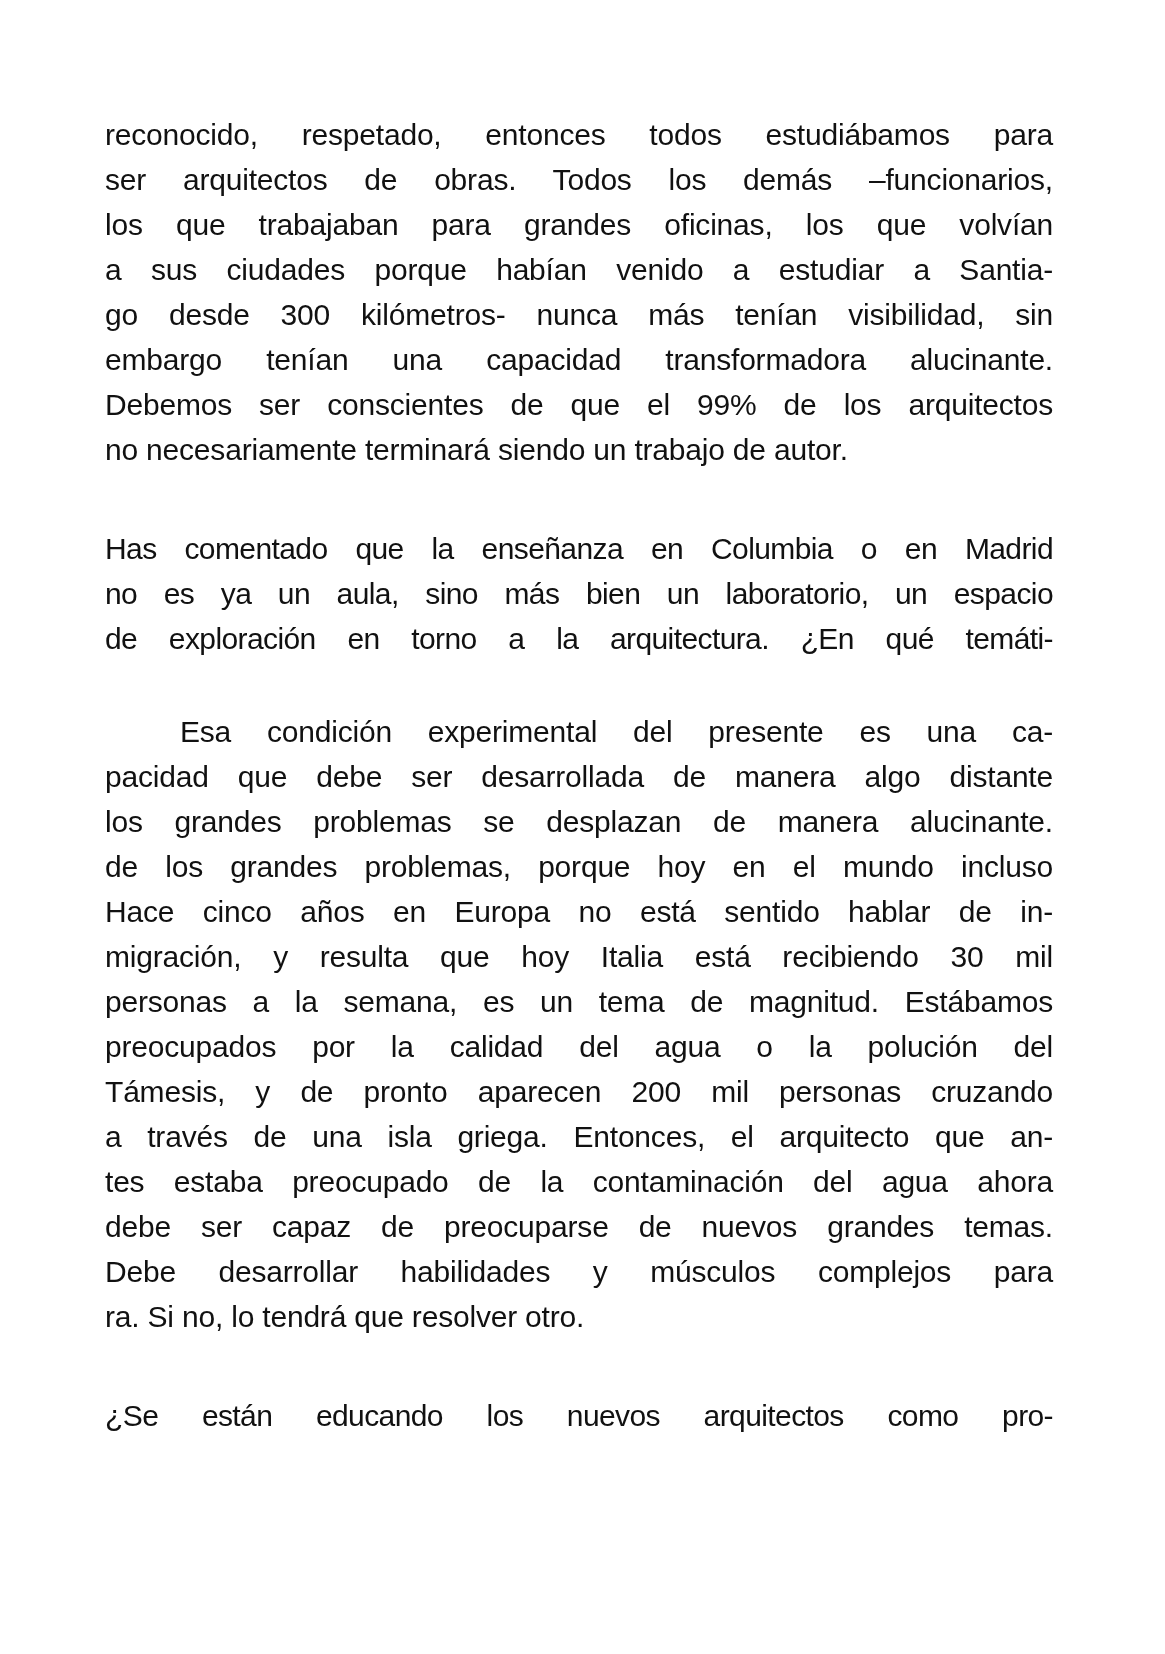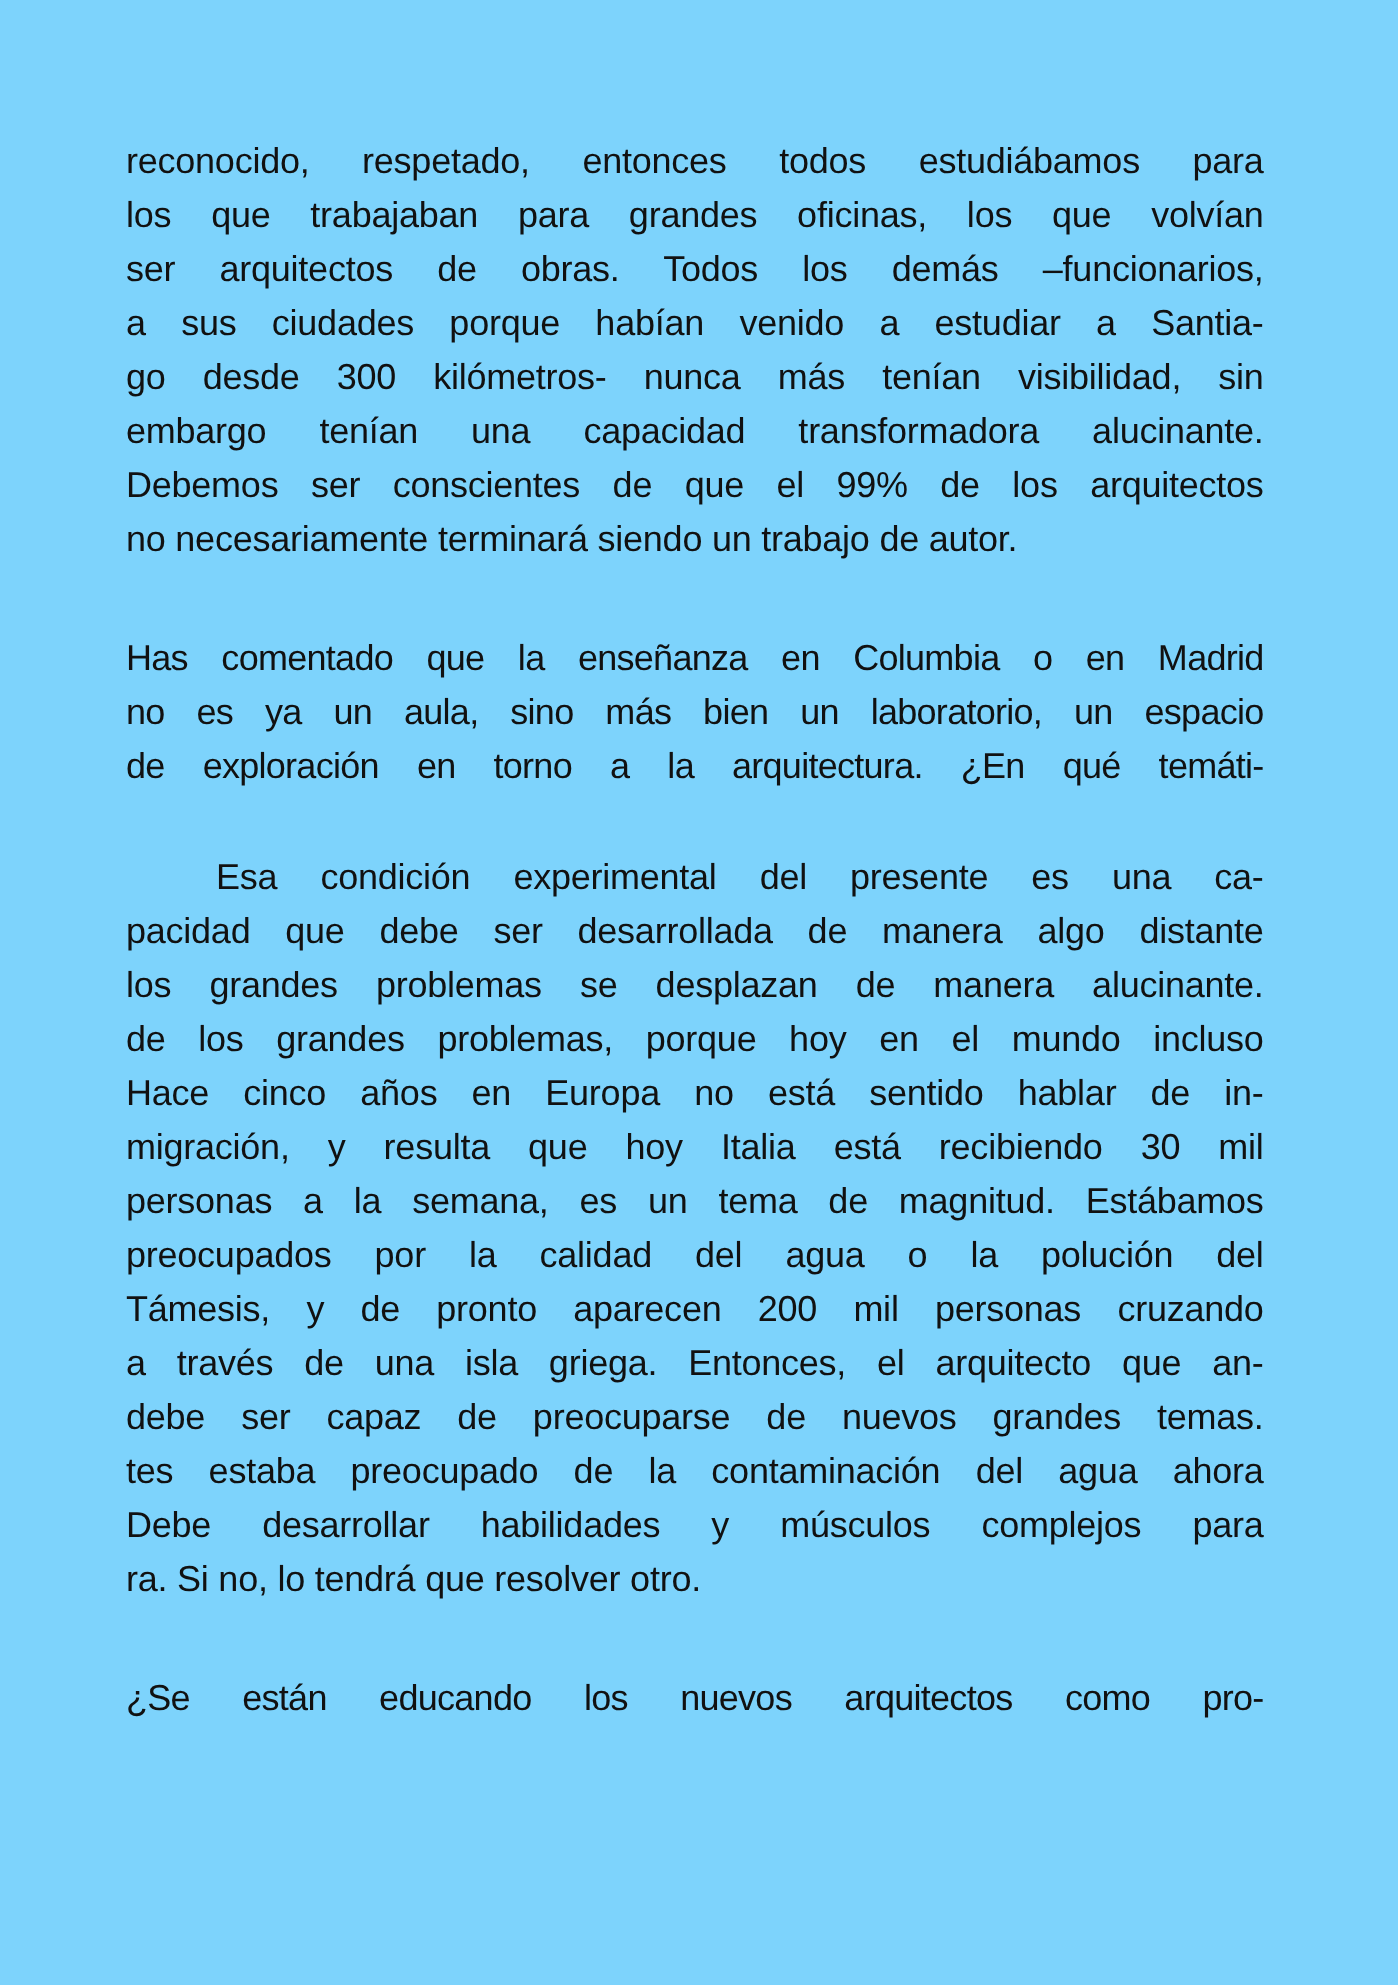--- a/index.html
+++ b/index.html
@@ -5,21 +5,21 @@
   html, body {
     margin: 0;
     padding: 0;
     background: #e8e8e8;
   }
   .page {
     position: relative;
     width: 1165px;
     height: 1654px;
     margin: 0 auto;
-    background: #7dd3fc;
+    background: #ffffff;
     overflow: hidden;
     font-family: "Liberation Sans", sans-serif;
     color: #111111;
   }
   .text-column {
     position: absolute;
     left: 105px;
     top: 112px;
     width: 948px;
   }
@@ -49,22 +49,22 @@
     letter-spacing: -0.6px;
   }
 </style>
 </head>
 <body>
 
 <div class="page">
   <div class="text-column">
       <div class="para body">
         <div class="line">reconocido, respetado, entonces todos estudiábamos para</div>
+        <div class="line">ser arquitectos de obras. Todos los demás –funcionarios,</div>
         <div class="line">los que trabajaban para grandes oficinas, los que volvían</div>
-        <div class="line">ser arquitectos de obras. Todos los demás –funcionarios,</div>
         <div class="line">a sus ciudades porque habían venido a estudiar a Santia-</div>
         <div class="line">go desde 300 kilómetros- nunca más tenían visibilidad, sin</div>
         <div class="line">embargo tenían una capacidad transformadora alucinante.</div>
         <div class="line">Debemos ser conscientes de que el 99% de los arquitectos</div>
         <div class="line last">no necesariamente terminará siendo un trabajo de autor.</div>
       </div>
       <div class="para question no-gap">
         <div class="line">Has comentado que la enseñanza en Columbia o en Madrid</div>
         <div class="line">no es ya un aula, sino más bien un laboratorio, un espacio</div>
         <div class="line">de exploración en torno a la arquitectura. ¿En qué temáti-</div>
@@ -73,22 +73,22 @@
         <div class="line indent">Esa condición experimental del presente es una ca-</div>
         <div class="line">pacidad que debe ser desarrollada de manera algo distante</div>
         <div class="line">los grandes problemas se desplazan de manera alucinante.</div>
         <div class="line">de los grandes problemas, porque hoy en el mundo incluso</div>
         <div class="line">Hace cinco años en Europa no está sentido hablar de in-</div>
         <div class="line">migración, y resulta que hoy Italia está recibiendo 30 mil</div>
         <div class="line">personas a la semana, es un tema de magnitud. Estábamos</div>
         <div class="line">preocupados por la calidad del agua o la polución del</div>
         <div class="line">Támesis, y de pronto aparecen 200 mil personas cruzando</div>
         <div class="line">a través de una isla griega. Entonces, el arquitecto que an-</div>
+        <div class="line">tes estaba preocupado de la contaminación del agua ahora</div>
         <div class="line">debe ser capaz de preocuparse de nuevos grandes temas.</div>
-        <div class="line">tes estaba preocupado de la contaminación del agua ahora</div>
         <div class="line">Debe desarrollar habilidades y músculos complejos para</div>
         <div class="line last">ra. Si no, lo tendrá que resolver otro.</div>
       </div>
       <div class="para question no-gap">
         <div class="line">¿Se están educando los nuevos arquitectos como pro-</div>
       </div>
     </div>
 </div>
 
 </body></html>

